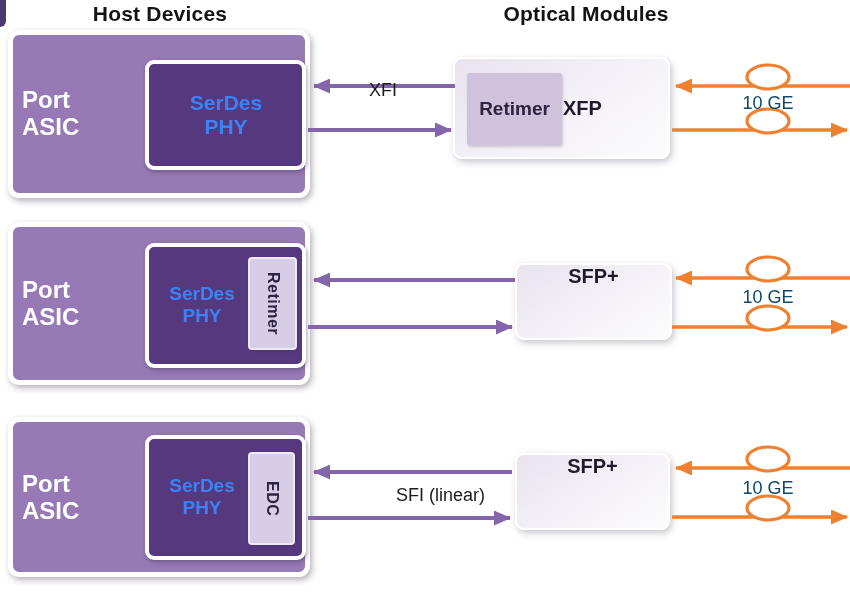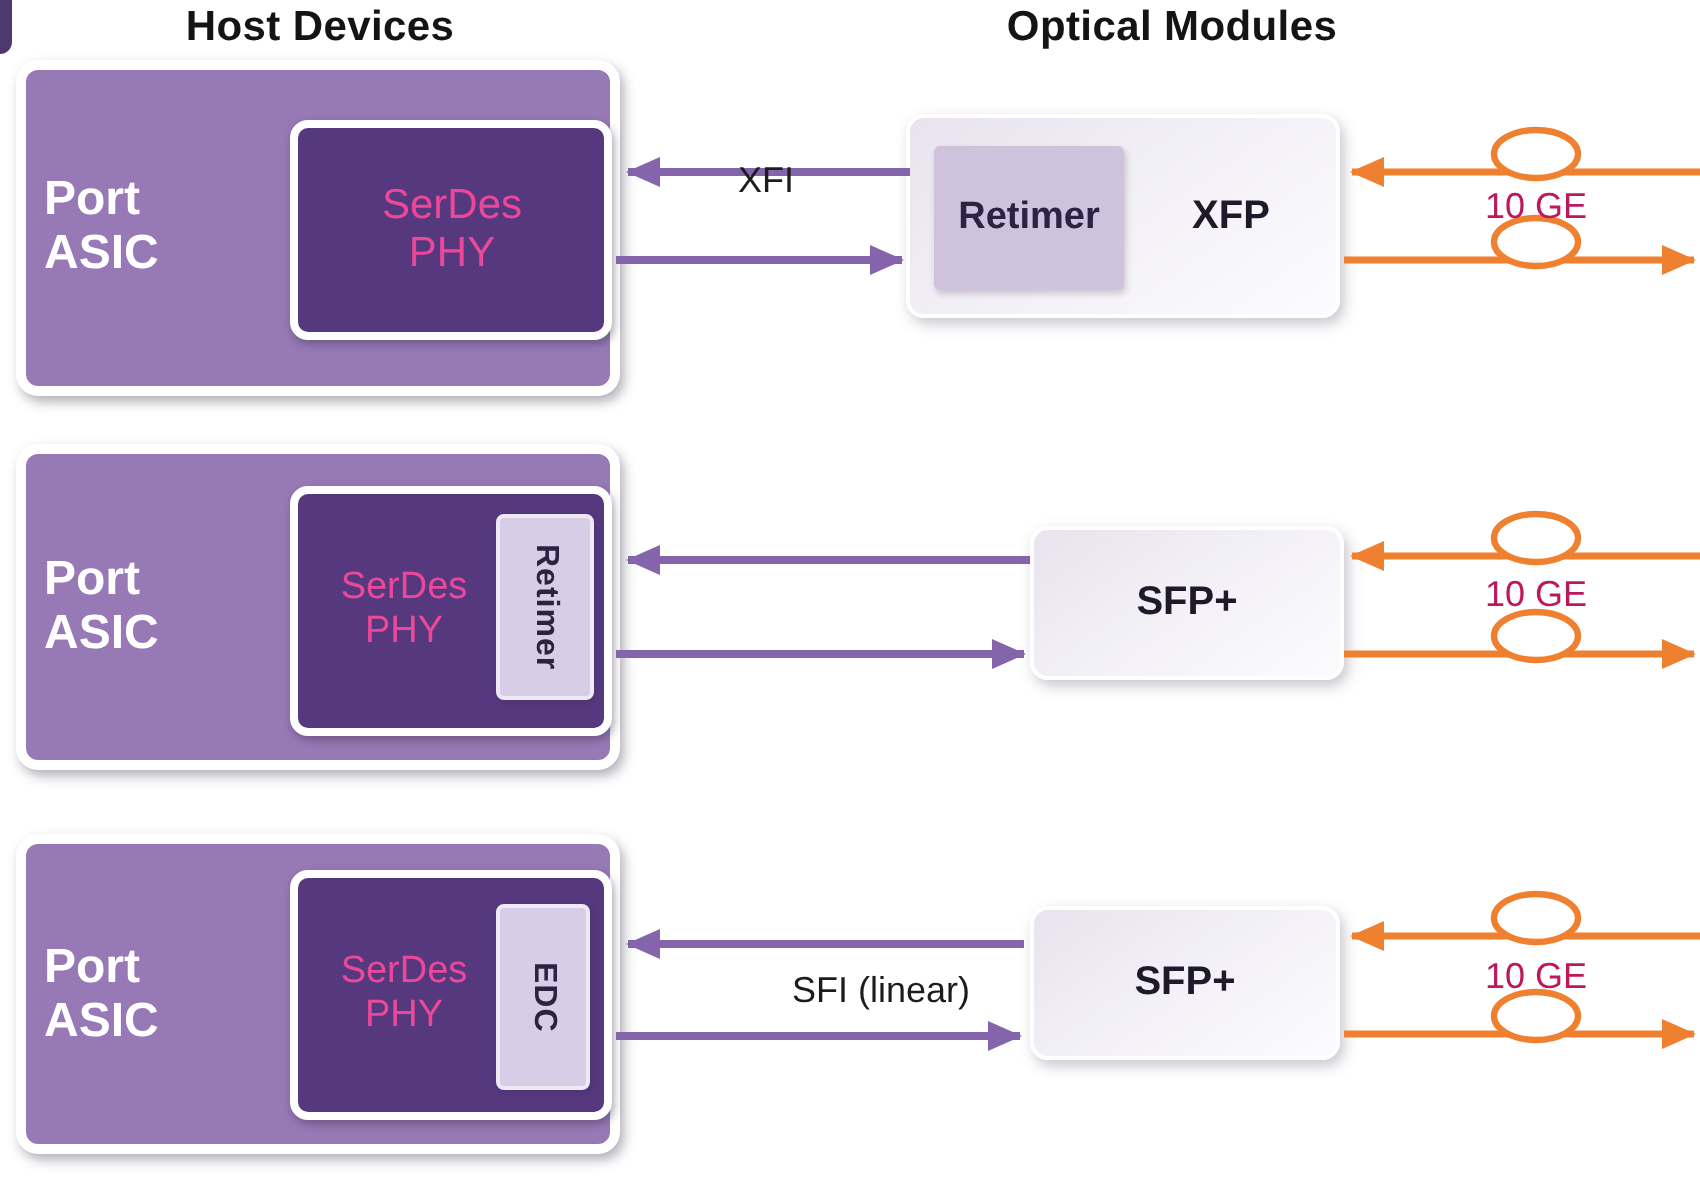--- a/index.html
+++ b/index.html
@@ -6,37 +6,37 @@
   .stage{position:relative;width:850px;height:598px;background:#fff;overflow:hidden;
          font-family:"Liberation Sans","DejaVu Sans",sans-serif;}
   .hdr{position:absolute;top:2px;font-size:21px;font-weight:700;color:#141414;
        text-align:center;letter-spacing:.2px;}
   .pa{position:absolute;background:#9779b5;border:5px solid #fff;border-radius:11px;
       box-sizing:border-box;box-shadow:2px 3px 6px rgba(90,80,100,.45);}
   .sd{position:absolute;background:#56387f;border:4px solid #fff;border-radius:9px;
       box-sizing:border-box;box-shadow:1px 2px 4px rgba(60,50,80,.45);}
   .pa-label{position:absolute;color:#fff;font-weight:700;font-size:24px;line-height:27px;
             text-align:left;z-index:4;}
-  .sd-label{position:absolute;color:#ec4899;font-weight:400;text-align:center;z-index:4;}
+  .sd-label{position:absolute;color:#3b82f6;font-weight:700;text-align:center;z-index:4;}
   .sd-label.big{font-size:21px;line-height:24px;}
   .sd-label.sm{font-size:19px;line-height:22px;}
   .module{position:absolute;background:linear-gradient(145deg,#e8e3ee 0%,#f4f2f8 55%,#fcfbfd 100%);
           border:2px solid #fff;border-radius:9px;box-sizing:border-box;
-          box-shadow:2px 3px 7px rgba(100,90,115,.35);display:flex;align-items:center;justify-content:center;}
+          box-shadow:2px 3px 7px rgba(100,90,115,.35);display:flex;align-items:flex-start;justify-content:center;}
   .module-label{font-size:20px;font-weight:700;color:#1e1a2a;}
   .chip{position:absolute;background:#cec2dc;border-radius:3px;display:flex;align-items:center;
         justify-content:center;box-shadow:1px 2px 3px rgba(80,70,95,.25);
         font-size:19px;font-weight:700;color:#2c2342;z-index:3;}
   .vchip{position:absolute;background:#d8cde6;border:2px solid #efe9f5;border-radius:4px;
          box-sizing:border-box;display:flex;align-items:center;justify-content:center;
          box-shadow:1px 1px 3px rgba(60,50,80,.35);z-index:4;}
   .vchip span{writing-mode:vertical-rl;font-size:16px;font-weight:700;color:#2c2342;letter-spacing:.5px;}
-  .xfp-text{position:absolute;font-size:20px;font-weight:700;color:#1e1a2a;text-align:center;z-index:3;}
+  .xfp-text{position:absolute;font-size:20px;font-weight:700;color:#1e1a2a;z-index:3;}
   .link-label{position:absolute;font-size:18px;color:#1c1c1c;text-align:center;z-index:5;}
-  .fiber-label{position:absolute;font-size:18px;color:#be185d;text-align:center;z-index:5;}
+  .fiber-label{position:absolute;font-size:18px;color:#0c4a6e;text-align:center;z-index:5;}
   .frag{position:absolute;left:0;top:0;width:6px;height:27px;background:#4e3870;
         border-radius:0 0 6px 0;z-index:6;}
   svg.overlay{position:absolute;left:0;top:0;z-index:2;}
   .pl{stroke-width:4;}
   .ol{stroke-width:3.5;}
   .loop{fill:#fff;stroke-width:3.2;}
 </style>
 </head>
 <body>
 

